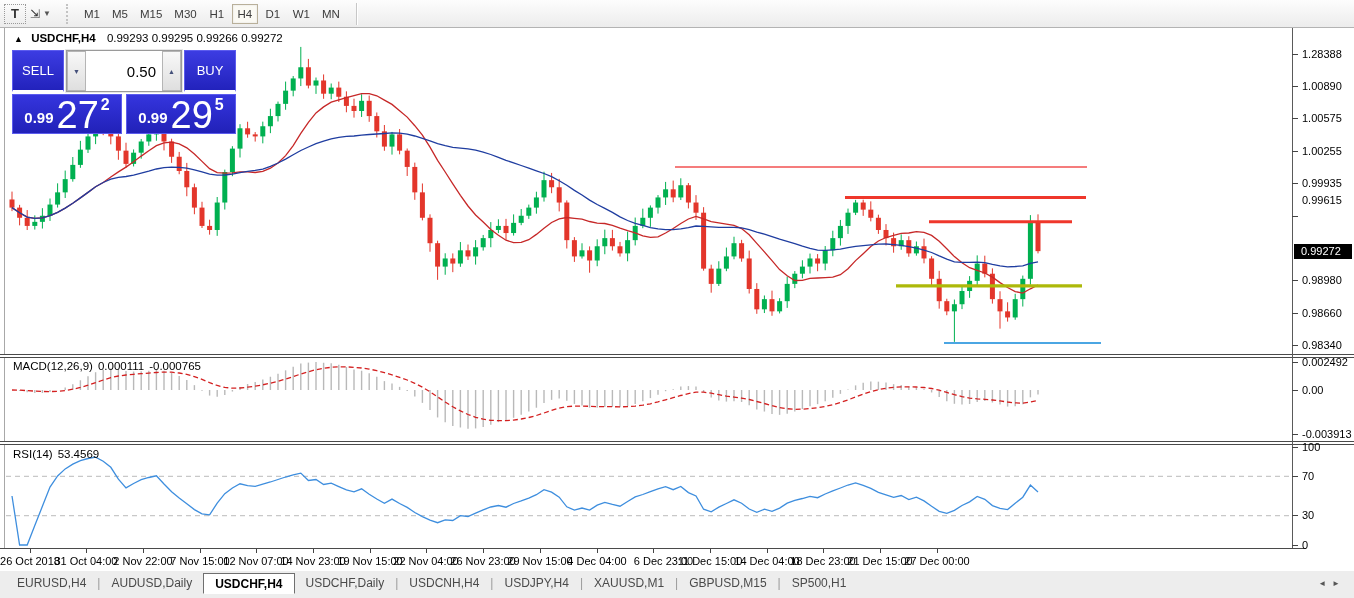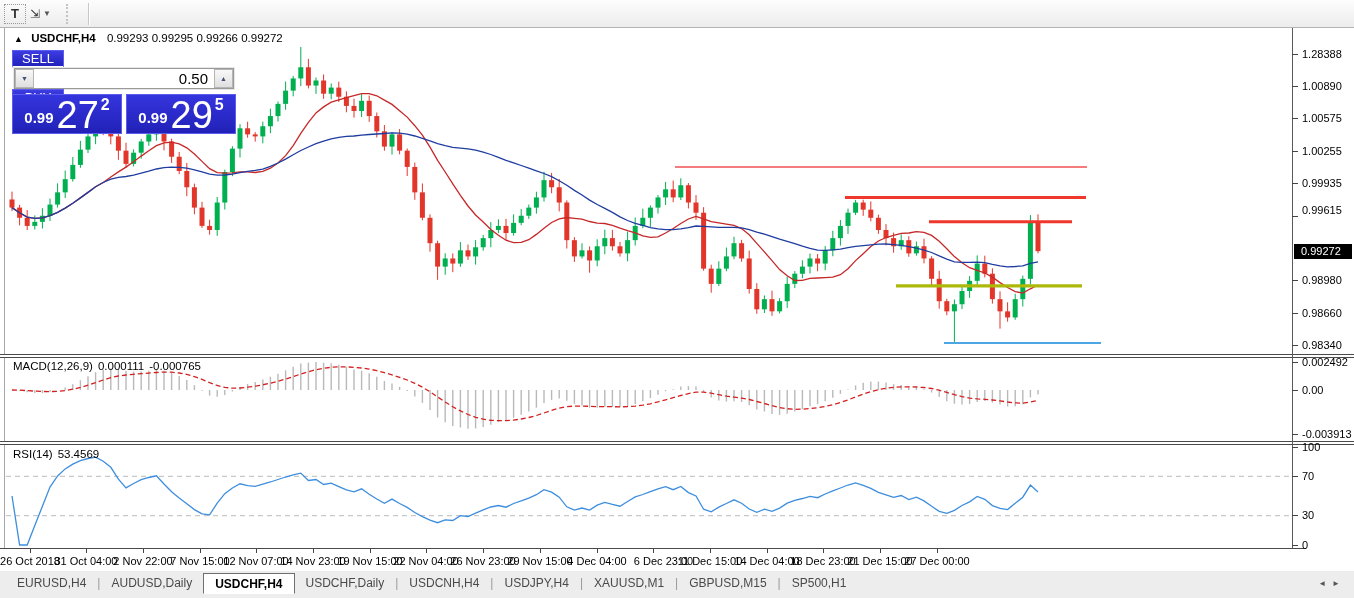--- a/index.html
+++ b/index.html
@@ -44,21 +44,21 @@
   .dlabel{position:absolute;top:6px;font-size:11px;color:#000;white-space:nowrap;transform:translateX(-50%);}
   
   #tab-bar{position:absolute;left:0;top:570px;width:1354px;height:28px;background:#ededed;
            border-top:1px solid #fff;display:flex;align-items:flex-start;padding:2px 0 0 6px;}
   .tab{height:21px;line-height:20px;padding:0 11px;font-size:12px;color:#4a4a4a;white-space:nowrap;}
   .tab.active{background:#fff;border:1px solid #6f6f6f;border-bottom:1px solid #fff;color:#000;font-weight:bold;}
   .tab-sep{color:#9a9a9a;line-height:20px;font-size:12px;}
   #tab-arrows{position:absolute;right:8px;top:8px;font-size:8px;color:#555;letter-spacing:6px;}
   
   #trade-panel{position:absolute;left:12px;top:50px;width:224px;z-index:10;font-family:"Liberation Sans",sans-serif;}
-  #tp-row1{display:flex;height:42px;flex-direction:column;}
+  #tp-row1{display:flex;height:42px;}
   .tp-tab{width:52px;background:linear-gradient(#3c3ce2,#2222bc);color:#fff;font-size:13px;
           display:flex;align-items:center;justify-content:center;border:1px solid #5c5cee;
           border-bottom:2px solid #fff;}
   #tp-spinner{flex:1;display:flex;margin:0 2px;border:1px solid #9a9a9a;background:#a3a3a3;box-shadow:0 0 0 1px #e7e7e7;}
   .spin-btn{width:19px;background:linear-gradient(#f8f8f8,#dfdfdf);border:1px solid #b5b5b5;
             display:flex;align-items:center;justify-content:center;font-size:7px;color:#44507a;}
   #vol-input{flex:1;border:none;outline:none;text-align:right;font-size:15px;padding-right:6px;
              font-family:"Liberation Sans",sans-serif;color:#000;width:50px;}
   #tp-row2{display:flex;margin-top:2px;height:40px;}
   .price-box{flex:1;background:linear-gradient(#3535de,#2121b8);color:#fff;display:flex;
@@ -73,20 +73,21 @@
 
 <div id="root">
 
   <div id="toolbar">
     <div id="text-tool" class="tbtn">T</div>
     <div id="obj-tool" class="tbtn">
       <span>⇲</span>
       <span class="caret">▼</span>
     </div>
     <div class="grip"></div>
+    <div id="tf-group"><div class="tfbtn">M1</div><div class="tfbtn">M5</div><div class="tfbtn">M15</div><div class="tfbtn">M30</div><div class="tfbtn">H1</div><div class="tfbtn active">H4</div><div class="tfbtn">D1</div><div class="tfbtn">W1</div><div class="tfbtn">MN</div></div>
     <div class="vsep"></div>
   </div>
 
   <div id="left-edge"></div>
 
   <div id="chart-title">
     <span class="arrow">▲</span>
     <span class="sym">USDCHF,H4</span>
     <span>0.99293 0.99295 0.99266 0.99272</span>
   </div>
@@ -571,21 +572,21 @@
       <div class="axis-tick" style="position: absolute; top: 118px;"></div>
       <div class="axis-label" style="position: absolute; top: 112px;">1.00575</div>
       <div class="" style="left: 1292px; top: 151px;"></div>
       <div class="axis-tick" style="position: absolute; top: 151px;"></div>
       <div class="axis-label" style="position: absolute; top: 145px;">1.00255</div>
       <div class="" style="left: 1292px; top: 183px;"></div>
       <div class="axis-tick" style="position: absolute; top: 183px;"></div>
       <div class="axis-label" style="position: absolute; top: 177px;">0.99935</div>
       <div class="" style="left: 1292px; top: 216px;"></div>
       <div class="axis-tick" style="position: absolute; top: 216px;"></div>
-      <div class="axis-label" style="position: absolute; top: 204px;">0.99615</div>
+      <div class="axis-label" style="position: absolute; top: 194px;">0.99615</div>
       <div class="" style="left: 1292px; top: 280px;"></div>
       <div class="axis-tick" style="position: absolute; top: 280px;"></div>
       <div class="axis-label" style="position: absolute; top: 274px;">0.98980</div>
       <div class="" style="left: 1292px; top: 313px;"></div>
       <div class="axis-tick" style="position: absolute; top: 313px;"></div>
       <div class="axis-label" style="position: absolute; top: 307px;">0.98660</div>
       <div class="" style="left: 1292px; top: 345px;"></div>
       <div class="axis-tick" style="position: absolute; top: 345px;"></div>
       <div class="axis-label" style="position: absolute; top: 339px;">0.98340</div>
       <div class="axis-tick" style="top: 362px;"></div>

